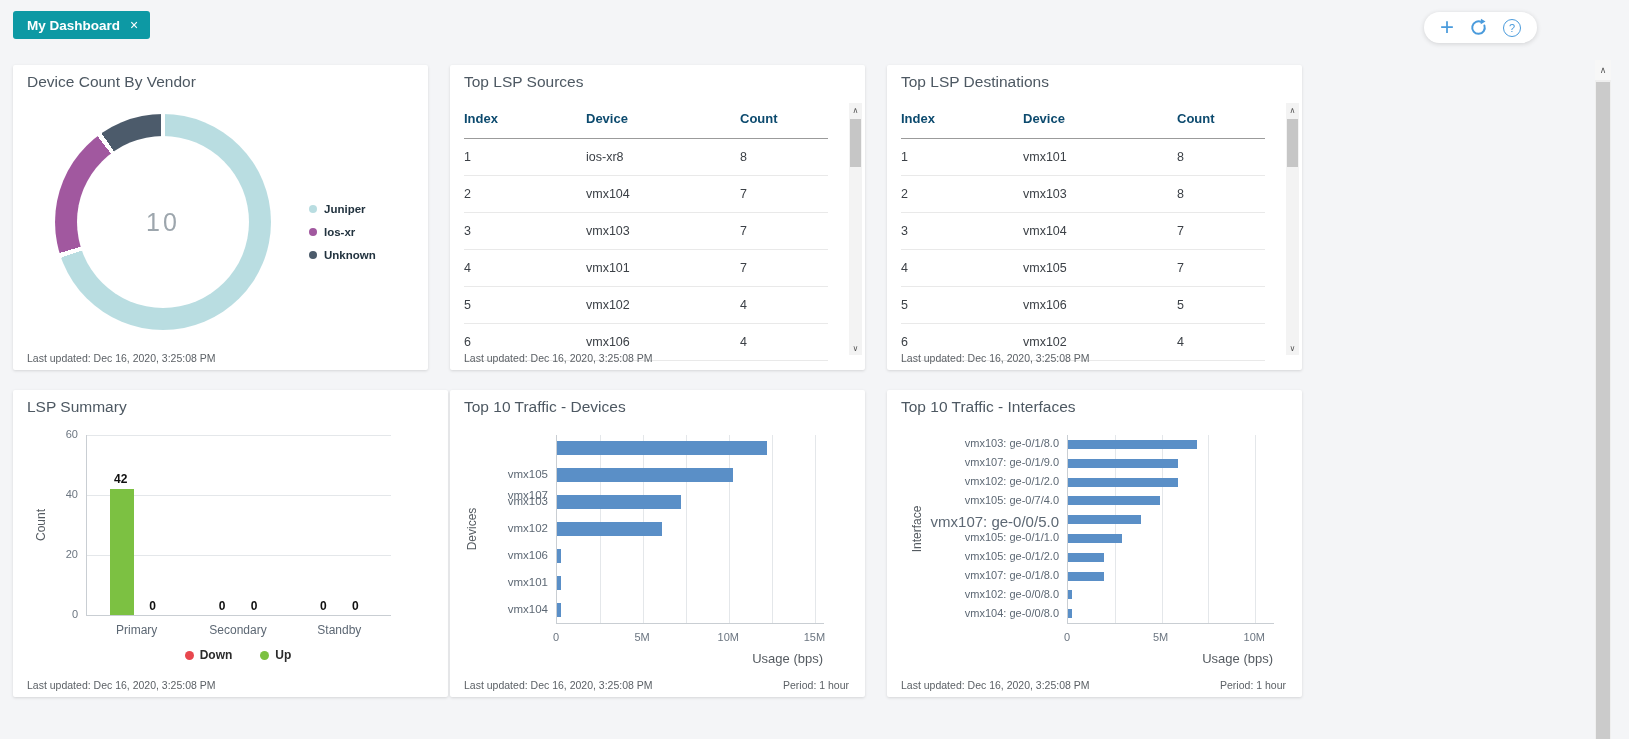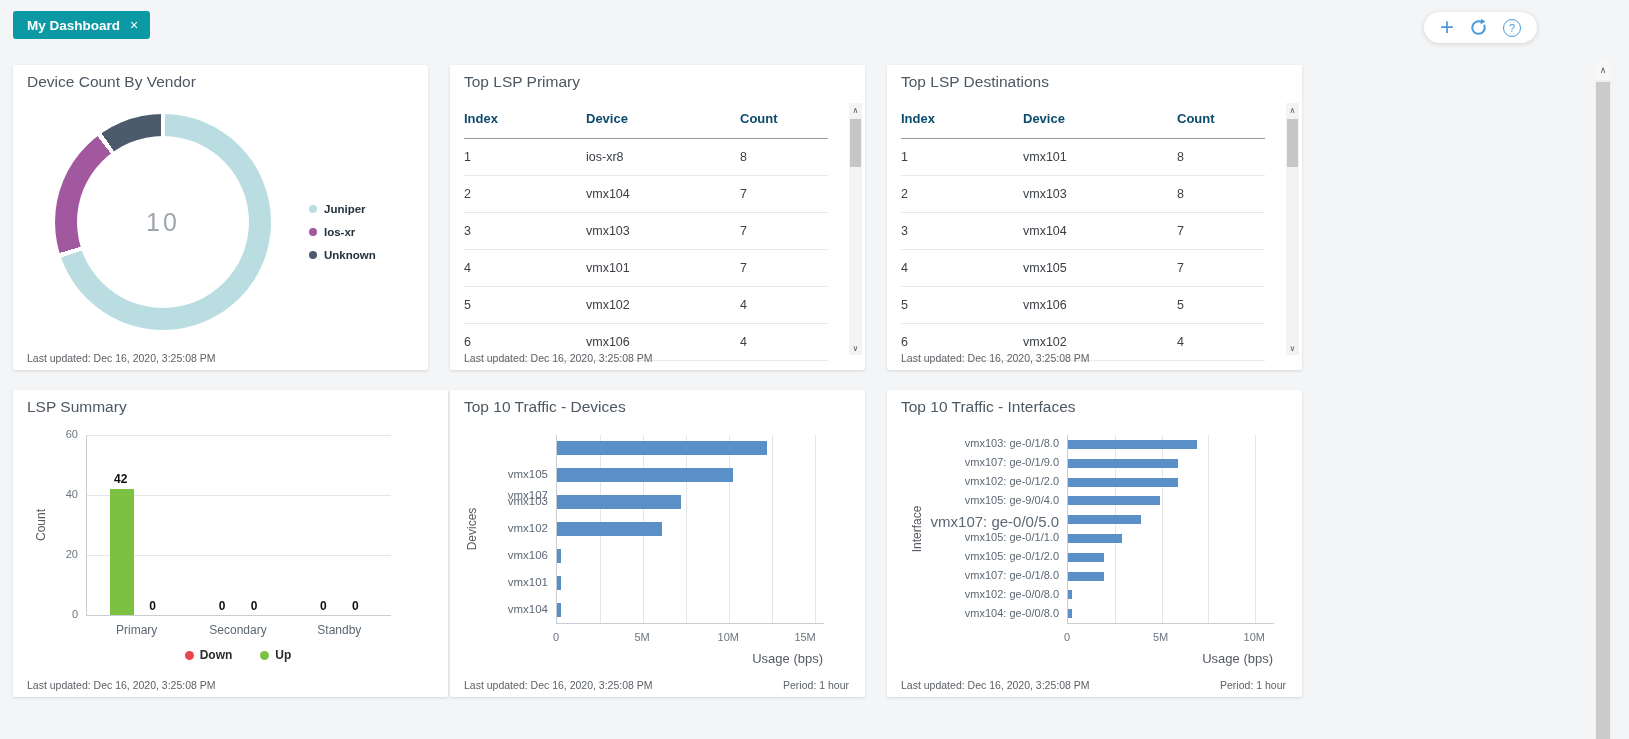--- a/index.html
+++ b/index.html
@@ -99,21 +99,21 @@
       </div>
       <div class="vl-item">
         <div class="dot" style="width: 8px; height: 8px; background: rgb(76, 91, 107);"></div>
         <span>Unknown</span>
       </div>
     </div>
   <div class="pfoot">Last updated: Dec 16, 2020, 3:25:08 PM</div>
 </div>
 
 <div class="panel" style="left:450px;top:65px;height:305px;">
-  <h2 class="ptitle">Top LSP Primary</h2>
+  <h2 class="ptitle">Top LSP Sources</h2>
   <table class="tbl" id="sources-table">
       <thead>
         <tr>
           <th style="width: 122px;">Index</th>
           <th style="width: 154px;">Device</th>
           <th style="width: 88px;">Count</th>
         </tr>
       </thead>
       <tbody>
         <tr>
@@ -265,21 +265,21 @@
       <div class="hbar" style="left: 107px; top: 132px; width: 105.077px; height: 14px; background: rgb(90, 143, 199);"></div>
       <div class="rowlab" style="left: 26px; width: 72px; top: 158.857px; font-size: 11.5px;">vmx106</div>
       <div class="hbar" style="left: 107px; top: 158.857px; width: 4.30645px; height: 14px; background: rgb(90, 143, 199);"></div>
       <div class="rowlab" style="left: 26px; width: 72px; top: 185.714px; font-size: 11.5px;">vmx101</div>
       <div class="hbar" style="left: 107px; top: 185.714px; width: 4.30645px; height: 14px; background: rgb(90, 143, 199);"></div>
       <div class="rowlab" style="left: 26px; width: 72px; top: 212.571px; font-size: 11.5px;">vmx104</div>
       <div class="hbar" style="left: 107px; top: 212.571px; width: 4.30645px; height: 14px; background: rgb(90, 143, 199);"></div>
       <div class="ticklab" style="left: 86px; width: 40px; top: 241px; text-align: center;">0</div>
       <div class="ticklab" style="left: 172.129px; width: 40px; top: 241px; text-align: center;">5M</div>
       <div class="ticklab" style="left: 258.258px; width: 40px; top: 241px; text-align: center;">10M</div>
-      <div class="ticklab" style="left: 344.387px; width: 40px; top: 241px; text-align: left;">15M</div>
+      <div class="ticklab" style="left: 344.387px; width: 40px; top: 241px; text-align: center;">15M</div>
       <div class="axlab" style="left: 106px; width: 267px; top: 261px;">Usage (bps)</div>
       <div class="rot" style="left: 22px; top: 139px;">Devices</div>
     </div>
   <div class="pfoot">Last updated: Dec 16, 2020, 3:25:08 PM</div>
   <div class="pperiod">Period: 1 hour</div>
 </div>
 
 <div class="panel" style="left:887px;top:390px;height:307px;">
   <h2 class="ptitle">Top 10 Traffic - Interfaces</h2>
   <div class="abs" id="interfaces-chart" style="left:0;top:0;right:0;bottom:0;">
@@ -288,21 +288,21 @@
         <div class="gridv" style="left: 93.6364px;"></div>
         <div class="gridv" style="left: 140.455px;"></div>
         <div class="gridv" style="left: 187.273px;"></div>
       </div>
       <div class="rowlab" style="left: 36px; width: 136px; top: 47.4px; font-size: 11px;">vmx103: ge-0/1/8.0</div>
       <div class="hbar" style="left: 181px; top: 49.9px; width: 129.218px; height: 9px; background: rgb(90, 143, 199);"></div>
       <div class="rowlab" style="left: 36px; width: 136px; top: 66.2px; font-size: 11px;">vmx107: ge-0/1/9.0</div>
       <div class="hbar" style="left: 181px; top: 68.7px; width: 110.491px; height: 9px; background: rgb(90, 143, 199);"></div>
       <div class="rowlab" style="left: 36px; width: 136px; top: 85px; font-size: 11px;">vmx102: ge-0/1/2.0</div>
       <div class="hbar" style="left: 181px; top: 87.5px; width: 110.491px; height: 9px; background: rgb(90, 143, 199);"></div>
-      <div class="rowlab" style="left: 36px; width: 136px; top: 103.8px; font-size: 11px;">vmx105: ge-9/0/4.0</div>
+      <div class="rowlab" style="left: 36px; width: 136px; top: 103.8px; font-size: 11px;">vmx105: ge-0/7/4.0</div>
       <div class="hbar" style="left: 181px; top: 106.3px; width: 91.7636px; height: 9px; background: rgb(90, 143, 199);"></div>
       <div class="rowlab" style="left: 36px; width: 136px; top: 122.6px; font-size: 15px;">vmx107: ge-0/0/5.0</div>
       <div class="hbar" style="left: 181px; top: 125.1px; width: 73.0364px; height: 9px; background: rgb(90, 143, 199);"></div>
       <div class="rowlab" style="left: 36px; width: 136px; top: 141.4px; font-size: 11px;">vmx105: ge-0/1/1.0</div>
       <div class="hbar" style="left: 181px; top: 143.9px; width: 54.3091px; height: 9px; background: rgb(90, 143, 199);"></div>
       <div class="rowlab" style="left: 36px; width: 136px; top: 160.2px; font-size: 11px;">vmx105: ge-0/1/2.0</div>
       <div class="hbar" style="left: 181px; top: 162.7px; width: 35.5818px; height: 9px; background: rgb(90, 143, 199);"></div>
       <div class="rowlab" style="left: 36px; width: 136px; top: 179px; font-size: 11px;">vmx107: ge-0/1/8.0</div>
       <div class="hbar" style="left: 181px; top: 181.5px; width: 35.5818px; height: 9px; background: rgb(90, 143, 199);"></div>
       <div class="rowlab" style="left: 36px; width: 136px; top: 197.8px; font-size: 11px;">vmx102: ge-0/0/8.0</div>

